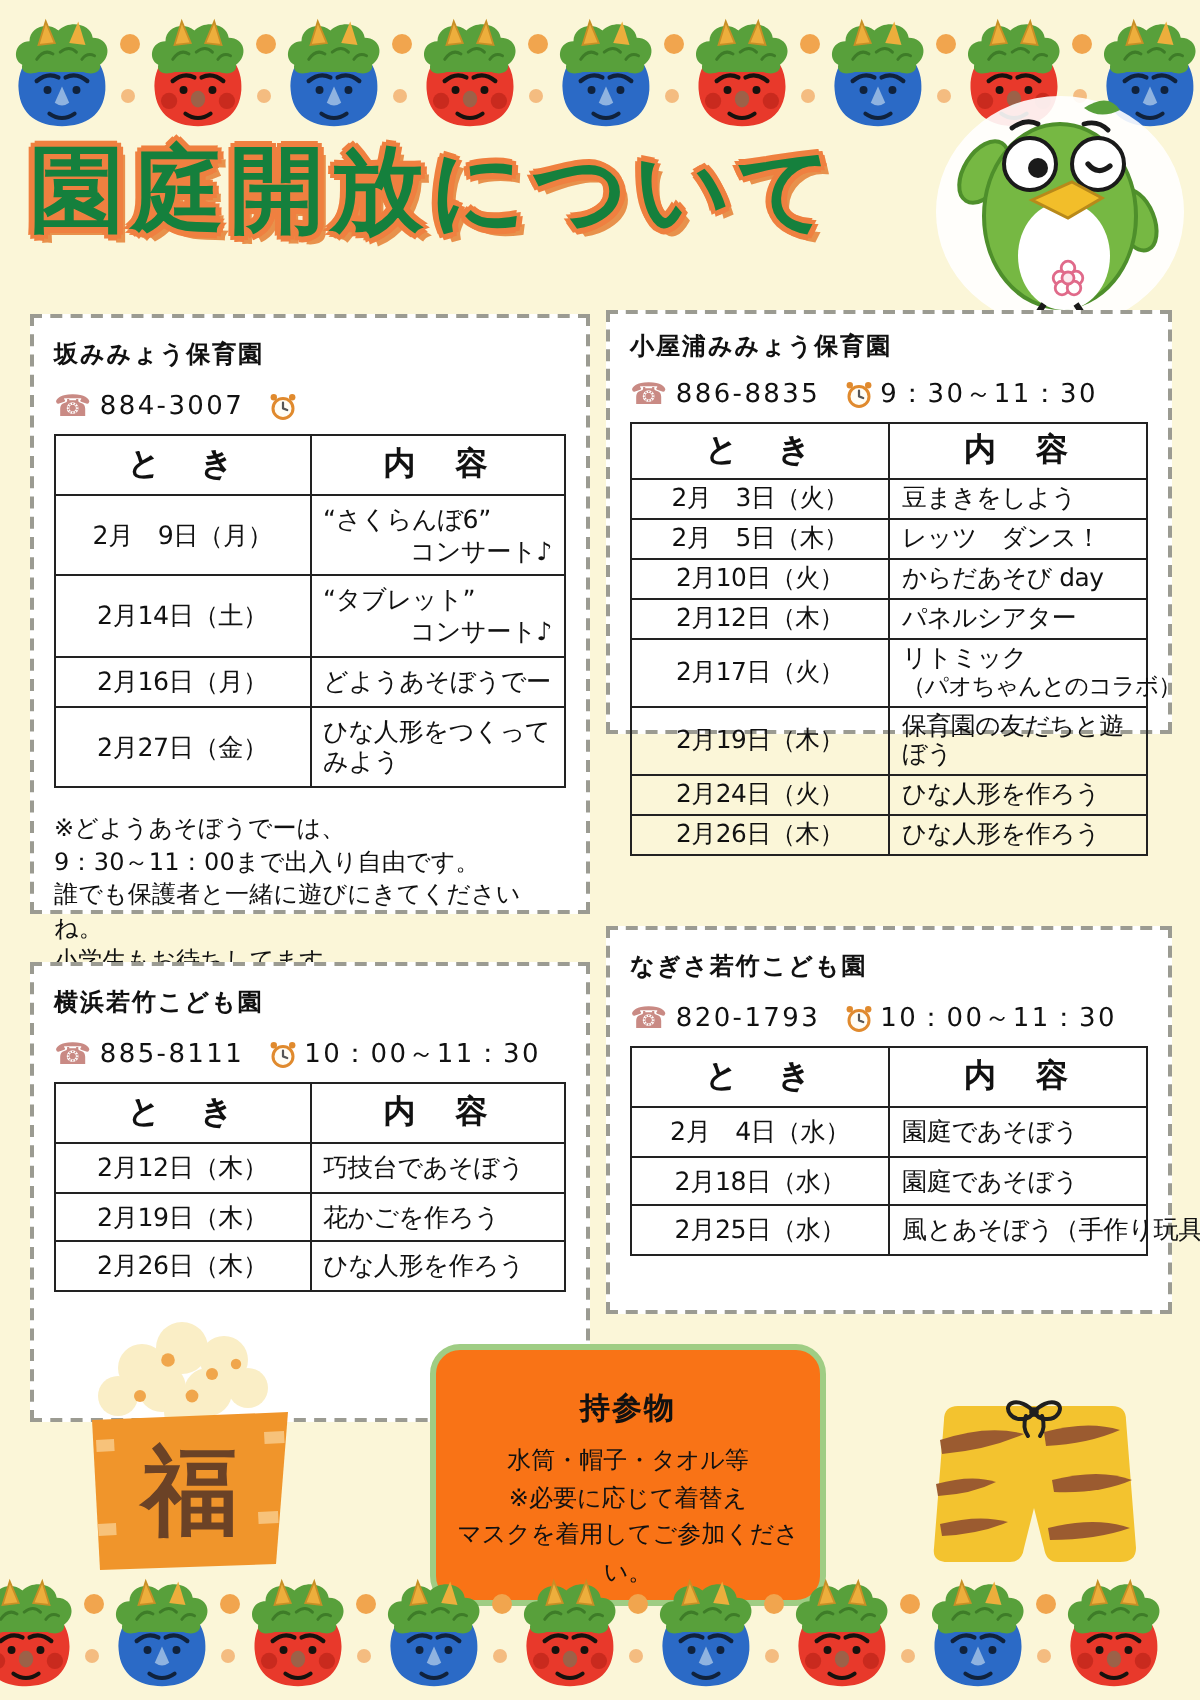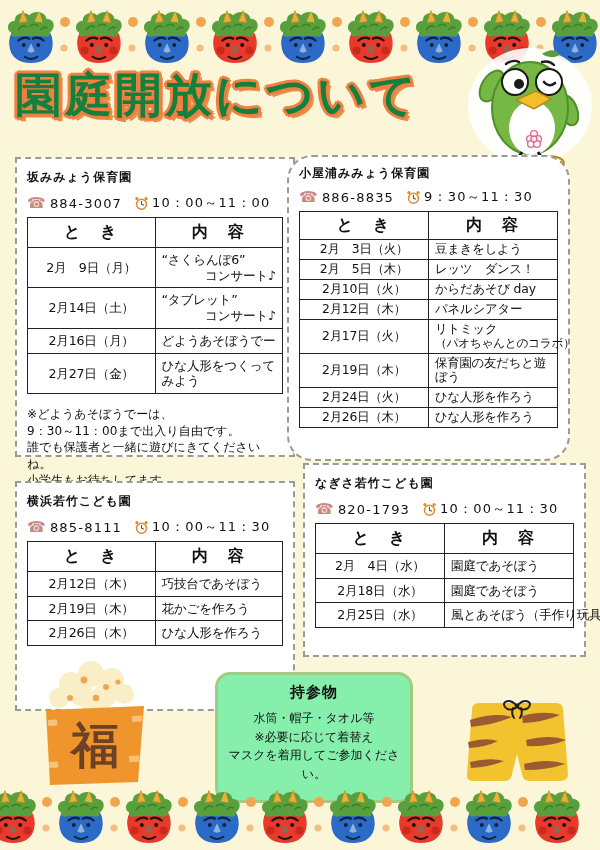--- a/index.html
+++ b/index.html
@@ -28,21 +28,21 @@
        4px  4px 0 #E8914C;
   }
   
   .mascot{position:absolute;right:2px;top:46px;}
   
   .school-box{
     position:absolute;background:#fff;border:2px dashed #9B9B92;
     padding:8px 10px;box-sizing:border-box;
   }
   #box1{left:15px;top:157px;width:280px;height:300px;}
-  #box2{left:287px;top:155px;width:283px;height:306px;border-radius:25px;}
+  #box2{left:303px;top:155px;width:283px;height:212px;}
   #box3{left:15px;top:481px;width:280px;height:230px;}
   #box4{left:303px;top:463px;width:283px;height:194px;}
   .school-name{font-size:12px;font-weight:bold;margin:2px 0 8px;letter-spacing:1px;}
   #box2 .school-name{margin:0 0 6px;}
   .info-line{display:flex;align-items:center;font-size:13px;letter-spacing:1.2px;margin-bottom:5px;white-space:nowrap;}
   .phone-glyph{font-size:15px;color:#C98A84;margin-right:3px;}
   .clock-icon{margin:0 3px 0 12px;flex:none;}
   table.sched{width:100%;border-collapse:collapse;table-layout:fixed;}
   .sched th,.sched td{border:1.5px solid #222;}
   .sched th{font-size:16px;font-weight:bold;text-align:center;padding:4px 0;letter-spacing:2px;}
@@ -54,21 +54,21 @@
   .compact th{padding:3px 0;}
   .compact td{padding:2px 4px;font-size:12.4px;line-height:1.2;}
   .tight{white-space:nowrap;font-size:11.8px;letter-spacing:-0.4px;}
   .note{font-size:12px;line-height:1.38;margin-top:12px;letter-spacing:0.1px;}
   .note2{font-size:12.6px;line-height:1.3;margin-top:4px;}
   .note2 .indent{padding-left:74px;}
   
   .bring-box{
     position:absolute;left:215px;top:672px;width:198px;height:131px;
     box-sizing:border-box;border:3px solid #9FCD84;border-radius:15px;
-    background:#86efac;text-align:center;padding:8px 4px;
+    background:#f97316;text-align:center;padding:20px 4px;
   }
   .bring-title{font-size:15px;font-weight:bold;margin-bottom:7px;letter-spacing:1px;}
   .bring-line{font-size:12px;line-height:1.55;}
   
   .fortune-bag{position:absolute;left:26px;top:654px;}
   .tiger-pants{position:absolute;left:460px;top:696px;}
   svg text{font-family:"DejaVu Sans",sans-serif;}
 </style>
 </head>
 <body>
@@ -201,21 +201,20 @@
 </svg>
 
 <div class="school-box" id="box1">
   <div class="school-name">坂みみょう保育園</div>
   <div class="info-line">
     <span class="phone-glyph">☎</span>
     <span>884-3007</span>
     <svg class="clock-icon" width="15" height="15">
         <use href="#clock"></use>
       </svg>
-    <span>10：00～11：00</span>
   </div>
   <table class="sched">
     <tbody>
         <tr>
       <th class="date">と　き</th>
       <th>内　容</th>
     </tr>
     <tr>
       <td class="date">2月　9日（月）</td>
       <td class="content">

